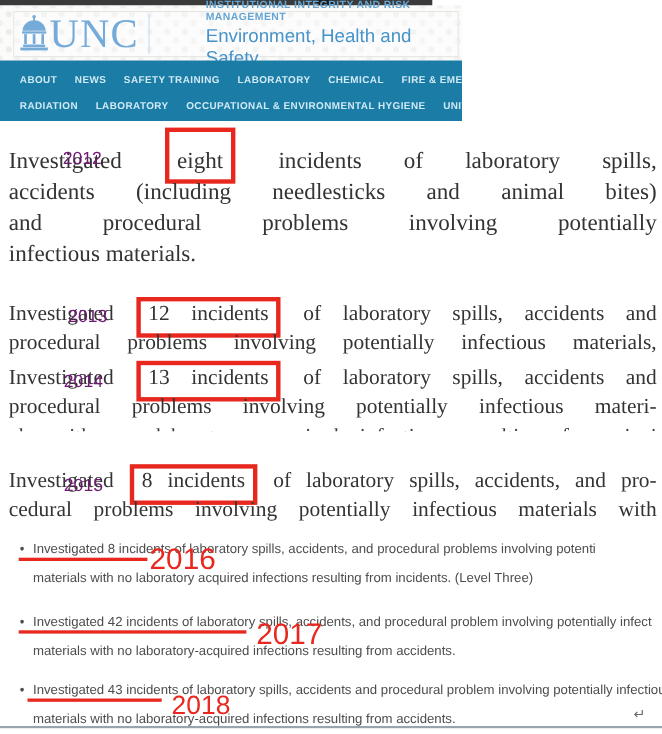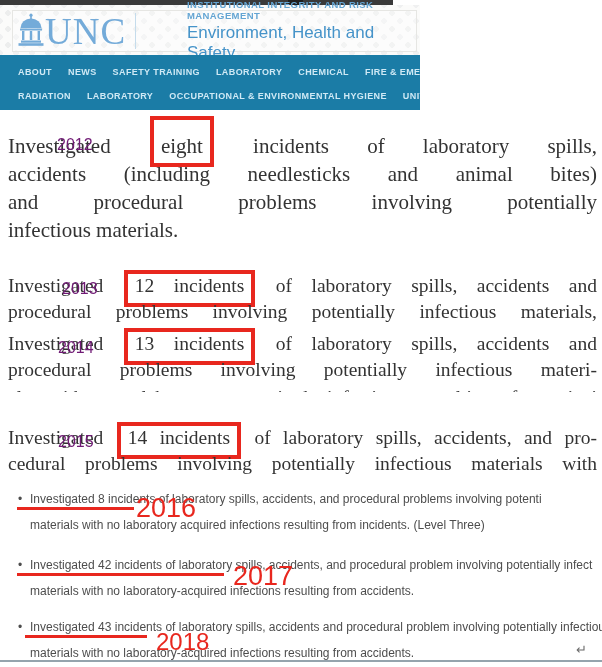--- a/index.html
+++ b/index.html
@@ -144,21 +144,21 @@
 
 <div class="excerpt ex-2014">
   <span class="year-sm y2014">2014</span>
   <div class="jline"><span>Investigated </span><span class="redbox-tall">13 incidents</span><span> of laboratory spills, accidents and</span></div>
   <div class="jline">procedural problems involving potentially infectious materi-</div>
   <div class="clipline jline">als with no laboratory acquired infections resulting from inci</div>
 </div>
 
 <div class="excerpt ex-2015">
   <span class="year-sm y2015">2015</span>
-  <div class="jline"><span>Investigated </span><span class="redbox-tall">14 incidents</span><span> of laboratory spills, accidents, and pro-</span></div>
+  <div class="jline"><span>Investigated </span><span class="redbox-tall">8 incidents</span><span> of laboratory spills, accidents, and pro-</span></div>
   <div class="jline">cedural problems involving potentially infectious materials with</div>
 </div>
 
 <div class="bullet b1">
   <span class="bullet-dot">•</span>
   <div class="red-underline ul-2016"></div>
   <span class="year-lg y2016">2016</span>
   <div class="bullet-text">
     <div class="bline">Investigated 8 incidents of laboratory spills, accidents, and procedural problems involving potenti</div>
     <div class="bline bline2">materials with no laboratory acquired infections resulting from incidents. (Level Three)</div>

